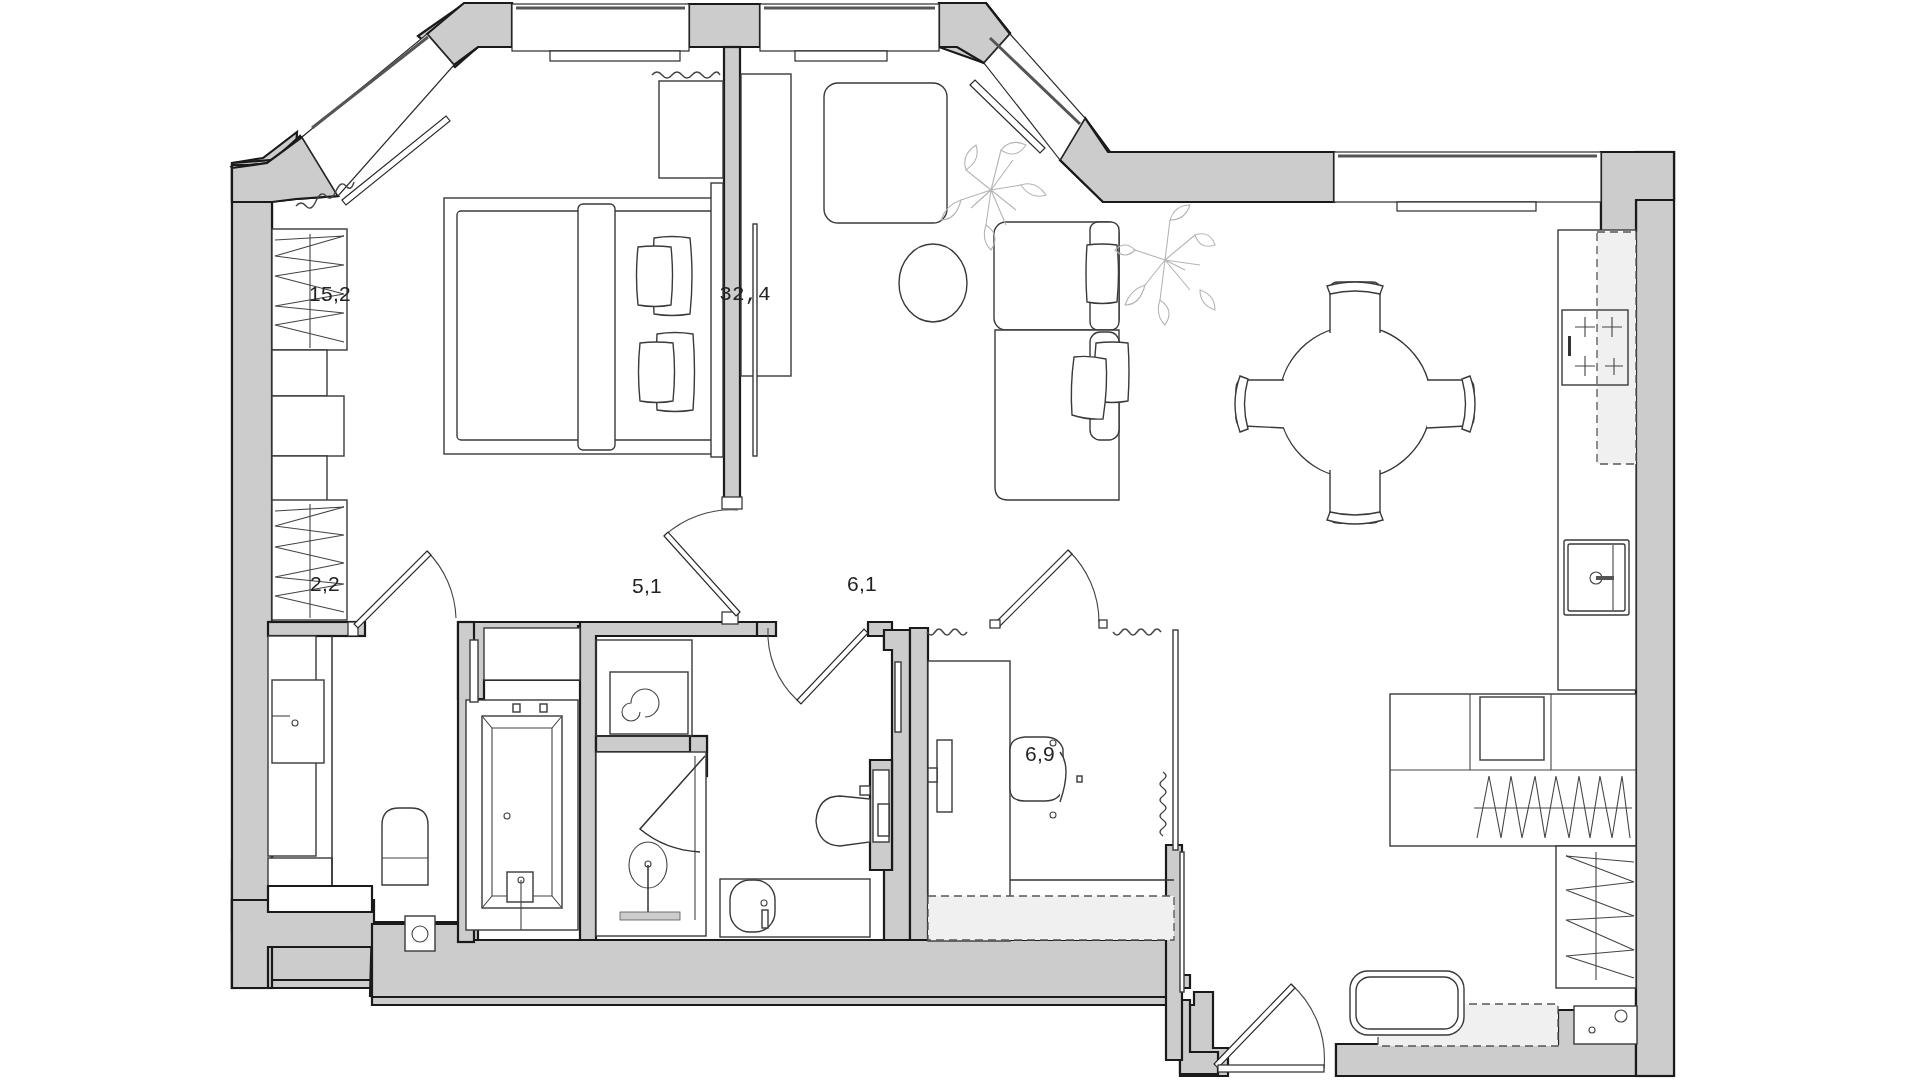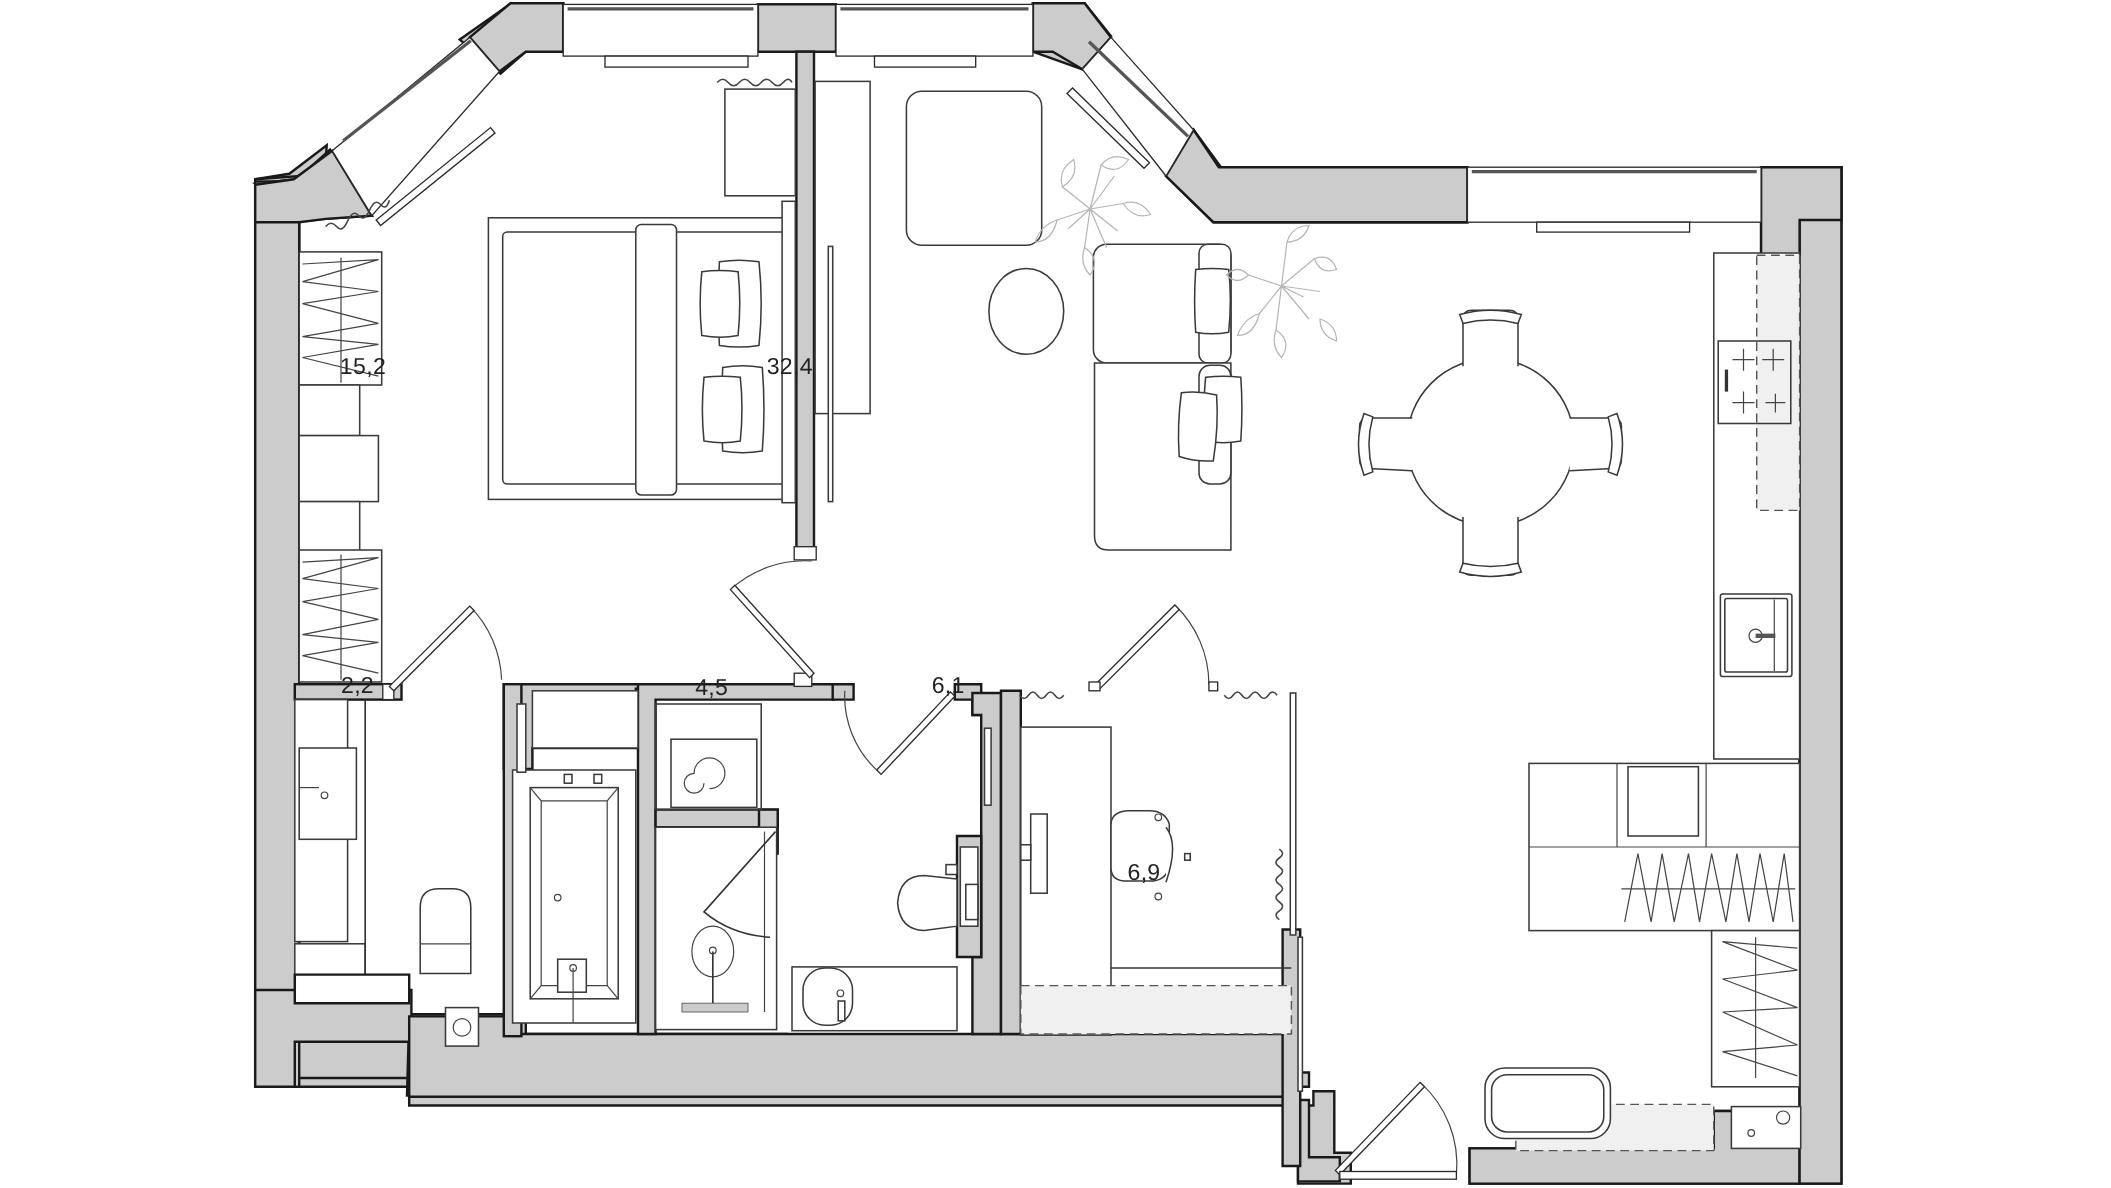--- a/index.html
+++ b/index.html
@@ -7,21 +7,21 @@
   #plan { position: absolute; left: 0; top: 0; width: 1919px; height: 1080px; }
   .wall { fill: #cccccc; stroke: #1a1a1a; stroke-width: 2.2; stroke-linejoin: miter; }
   .line { fill: none; stroke: #333333; stroke-width: 1.5; }
   .thin { fill: none; stroke: #444444; stroke-width: 1.1; }
   .furn { fill: #ffffff; stroke: #3a3a3a; stroke-width: 1.4; }
   .win { fill: #ffffff; stroke: #2a2a2a; stroke-width: 1.2; }
   .glass { fill: #b8b8b8; stroke: #555555; stroke-width: 0.8; }
   .dash { fill: #f0f0f0; stroke: #555555; stroke-width: 1.3; stroke-dasharray: 8 5; }
   .plant { fill: none; stroke: #b5b5b5; stroke-width: 1.1; }
   .curtain { fill: none; stroke: #444; stroke-width: 1.4; }
-  .room-label { position: absolute; font-family: "Liberation Sans", sans-serif; font-size: 21px; color: #222222; letter-spacing: 0.3px; transform: translate(-50%, -50%); white-space: nowrap; margin-top: 40px; }
+  .room-label { position: absolute; font-family: "Liberation Sans", sans-serif; font-size: 21px; color: #222222; letter-spacing: 0.3px; transform: translate(-50%, -50%); white-space: nowrap; }
 </style>
 </head>
 <body>
 
 <svg id="plan" viewBox="0 0 1919 1080" xmlns="http://www.w3.org/2000/svg">
 
   <g>
 
     <path class="wall" d="M232,163 L263,158 L297,132 L296,150 L270,190 L256,196 L232,200 Z"></path>
     <path class="wall" d="M232,163 L272,160 L272,200 L272,931 L232,931 Z"></path>
@@ -364,18 +364,18 @@
       <circle class="thin" cx="764" cy="903" r="3"></circle>
       <rect class="furn" x="762" y="910" width="6" height="18"></rect>
     </g>
     <rect class="furn" x="895" y="662" width="6" height="70"></rect>
   </g>
 
 </svg>
 
 <div>
   <div class="room-label" style="left:330px; top:294px;">15,2</div>
-  <div class="room-label" style="left:718px; top:294px;">32,4</div>
+  <div class="room-label" style="left:745px; top:294px;font-family:Liberation Mono, monospace;">32,4</div>
   <div class="room-label" style="left:325px; top:584px;">2,2</div>
-  <div class="room-label" style="left:647px; top:586px;">4,5</div>
+  <div class="room-label" style="left:647px; top:586px;">5,1</div>
   <div class="room-label" style="left:862px; top:584px;">6,1</div>
   <div class="room-label" style="left:1040px; top:754px;">6,9</div>
 </div>
 
 </body></html>

